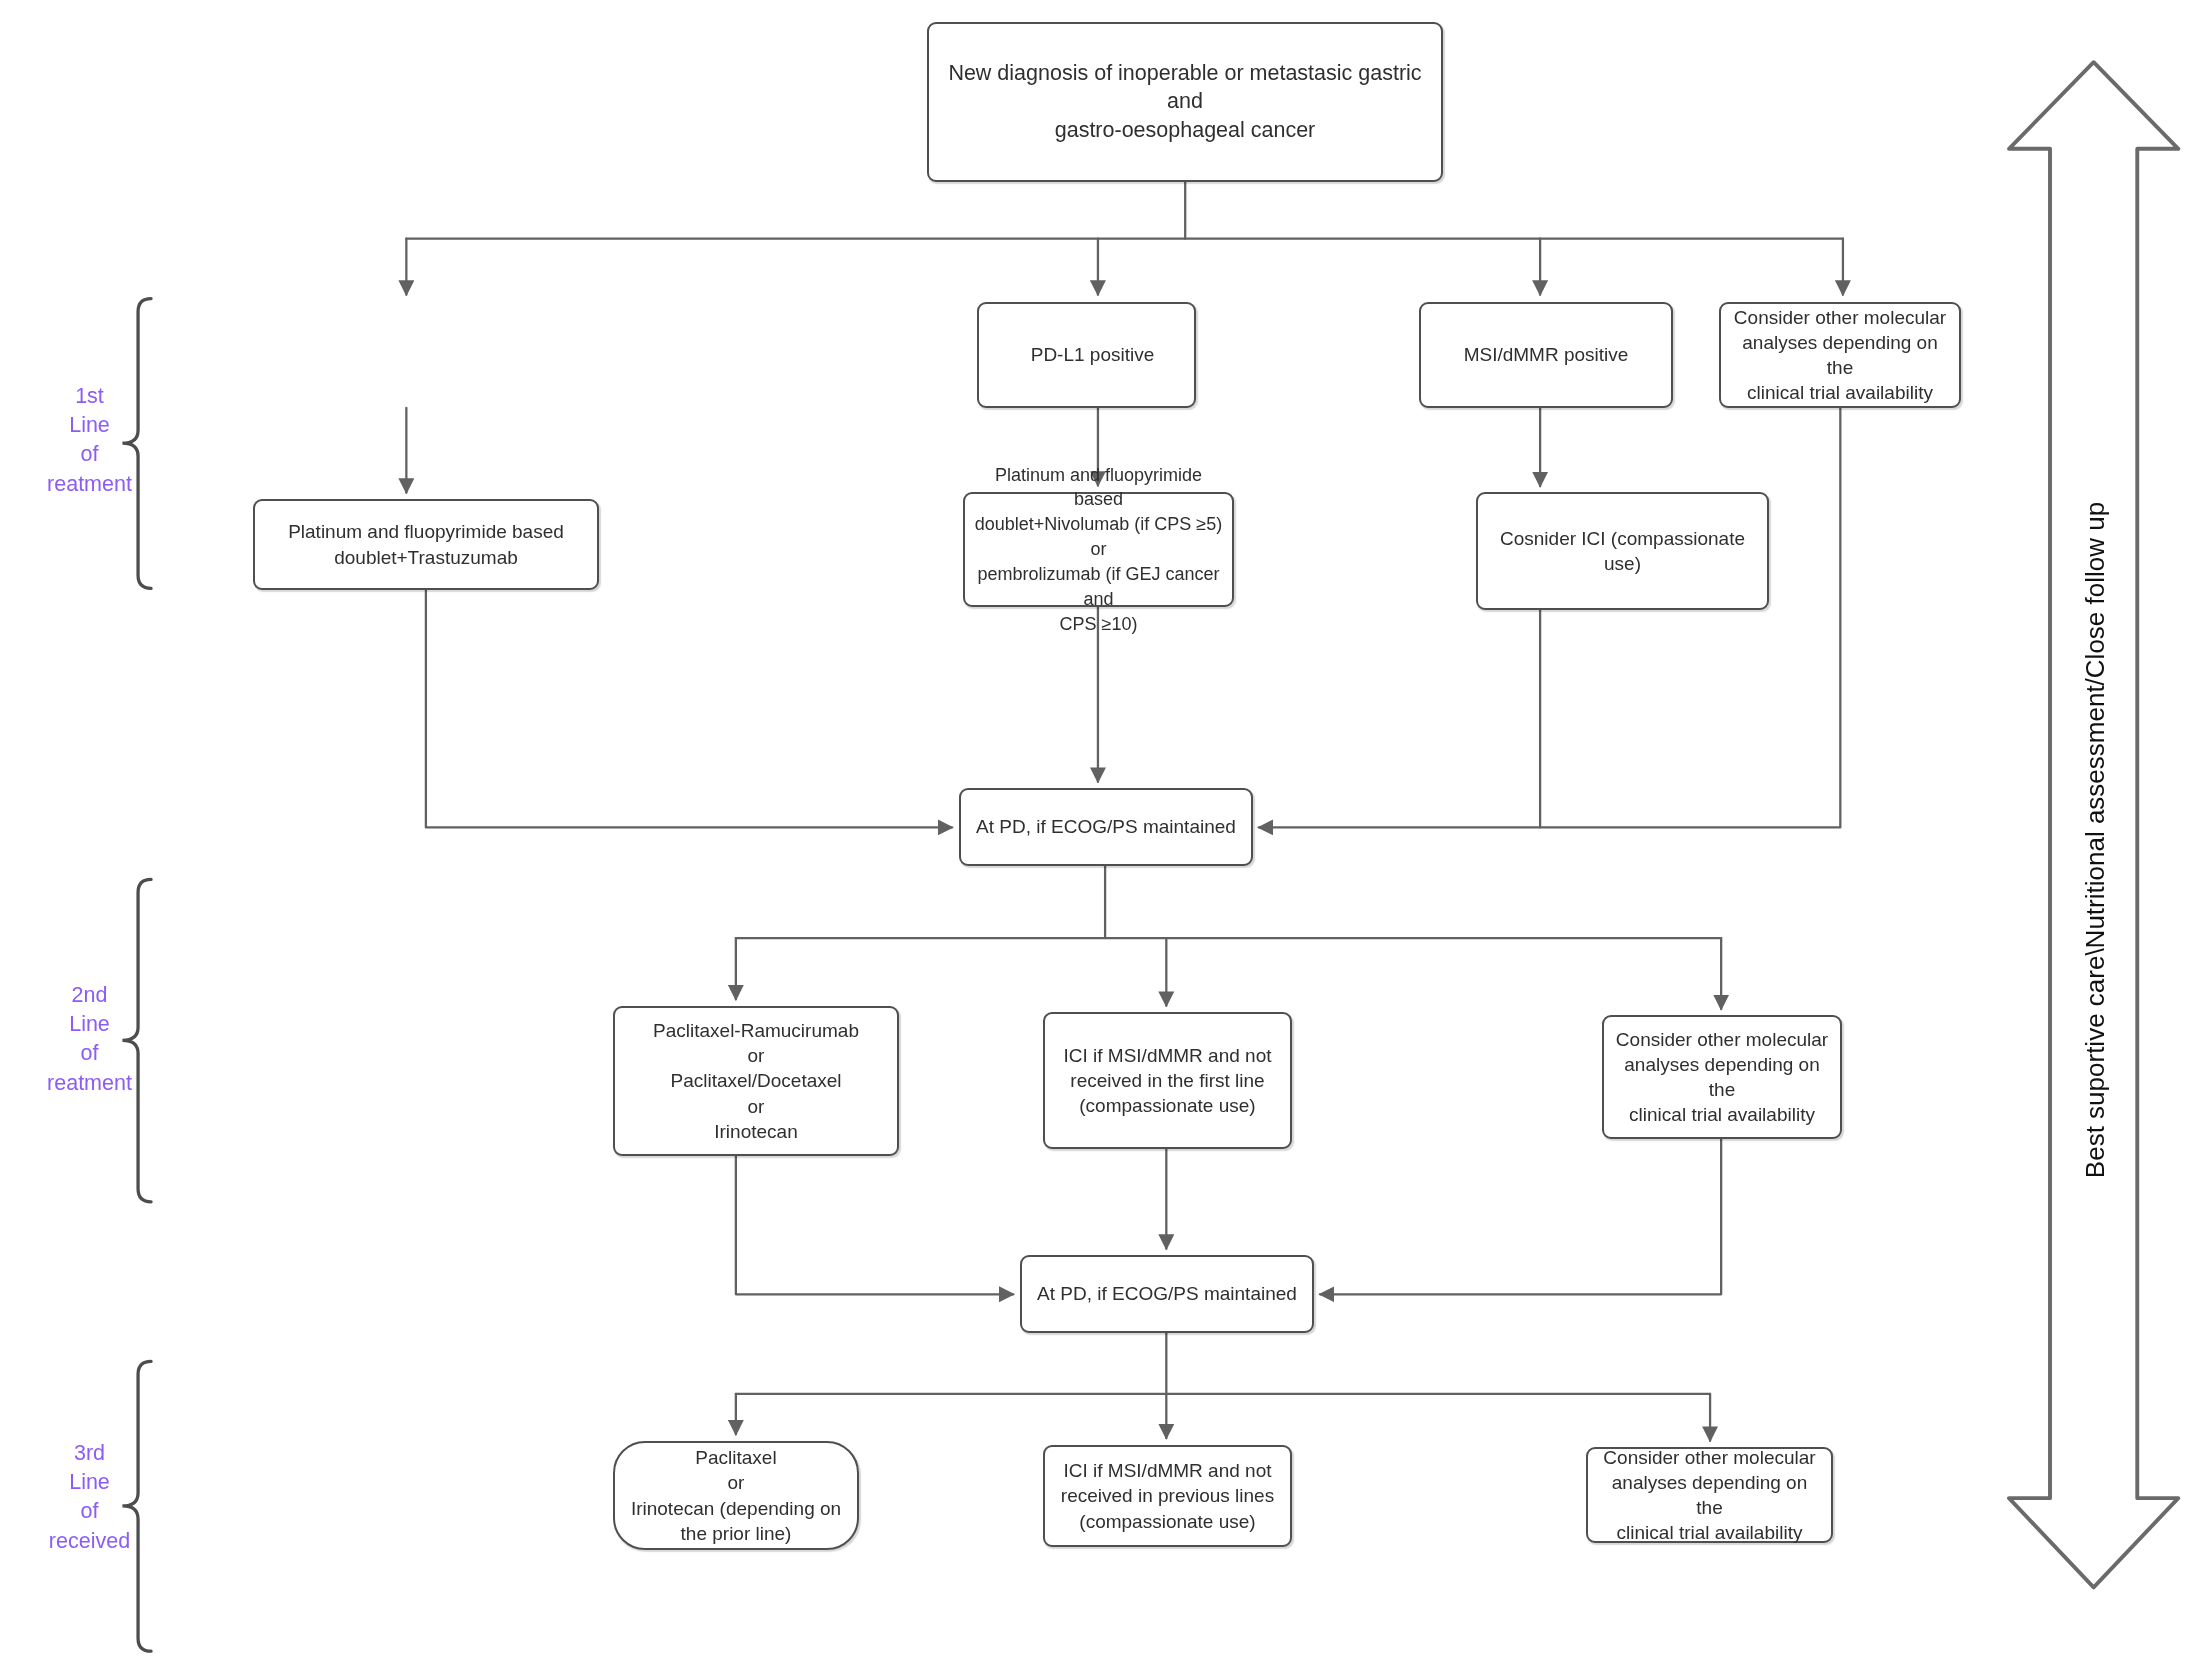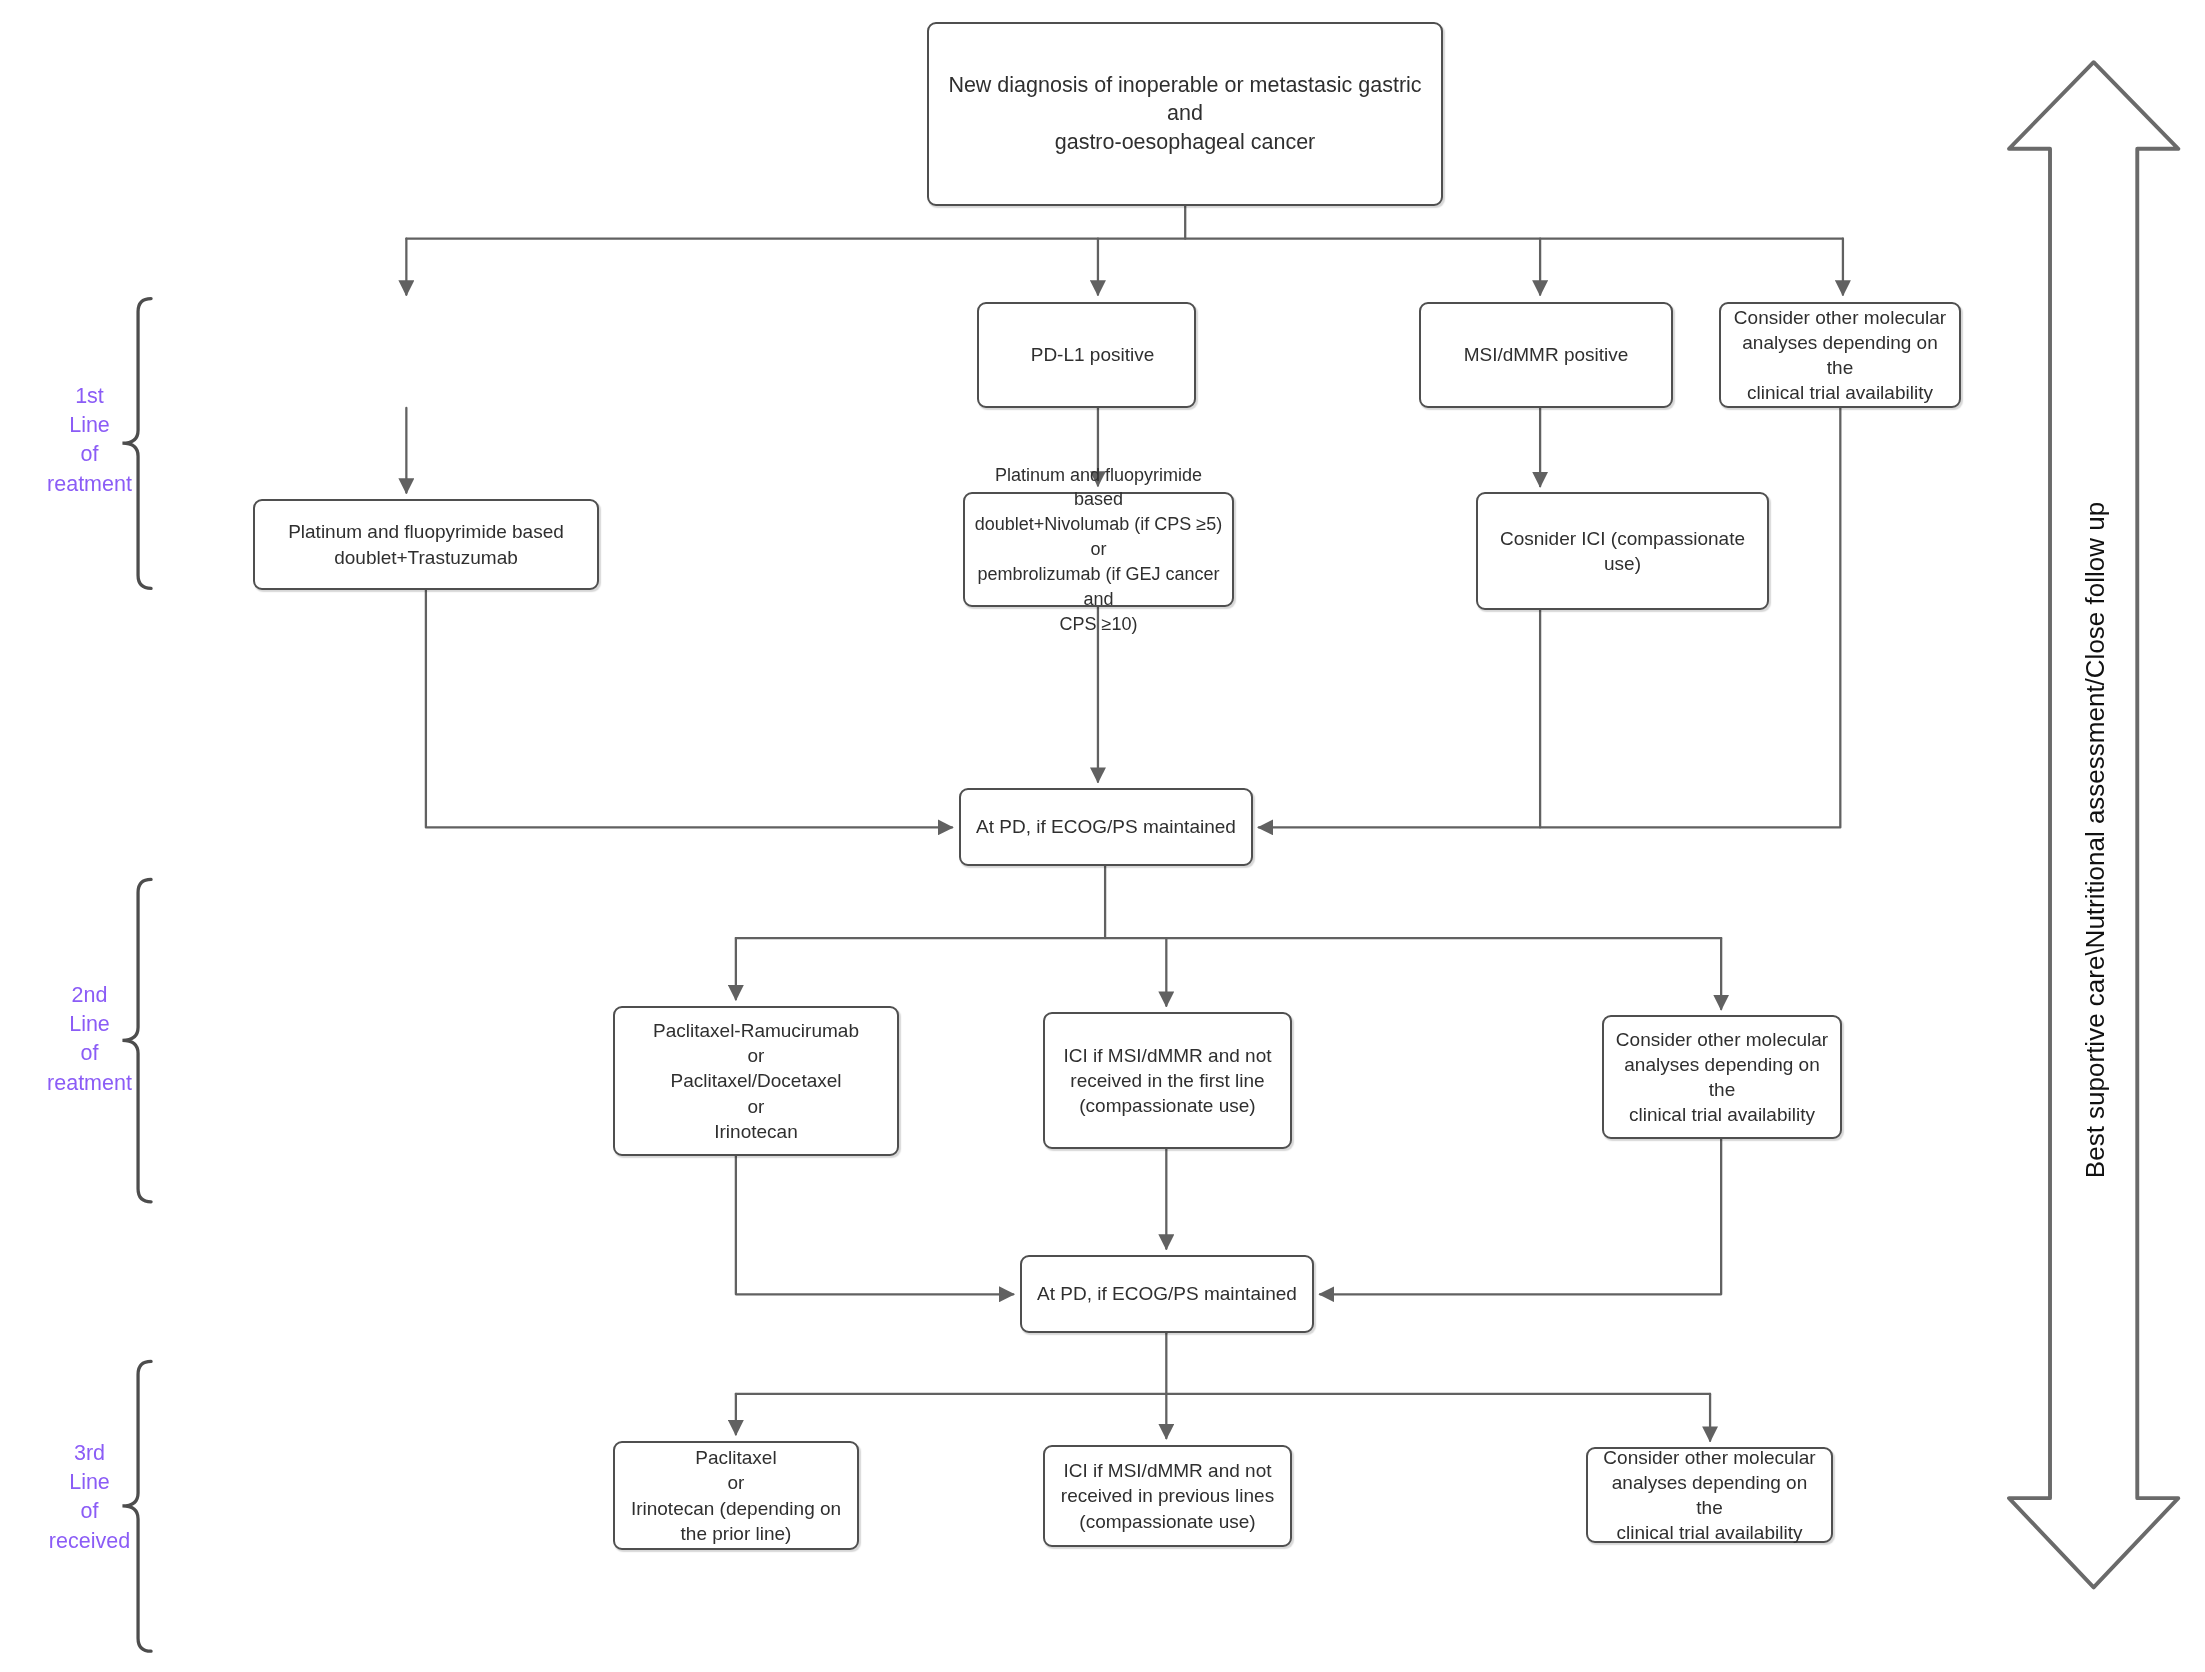--- a/index.html
+++ b/index.html
@@ -92,21 +92,21 @@
 
     <g stroke="#4d4d4d" stroke-width="5" fill="none" stroke-linecap="round">
       <path d="M232 458 Q212 458 212 478 L212 660 Q212 680 188 680 Q212 680 212 700 L212 883 Q212 903 232 903"></path>
       <path d="M232 1350 Q212 1350 212 1370 L212 1577 Q212 1597 188 1597 Q212 1597 212 1617 L212 1825 Q212 1845 232 1845"></path>
       <path d="M232 2090 Q212 2090 212 2110 L212 2292 Q212 2312 188 2312 Q212 2312 212 2332 L212 2515 Q212 2535 232 2535"></path>
     </g>
 
     <path d="M3215 95 L3345 228 L3282 228 L3282 2300 L3345 2300 L3215 2437 L3085 2300 L3148 2300 L3148 228 L3085 228 Z" fill="#ffffff" stroke="#6a6a6a" stroke-width="6" stroke-linejoin="round"></path>
   </svg>
 
-  <div class="node fs33" style="left:927px;top:21.5px;width:516px;height:184px;">New diagnosis of inoperable or metastasic gastric and
+  <div class="node fs33" style="left:927px;top:21.5px;width:516px;height:160px;">New diagnosis of inoperable or metastasic gastric and
 gastro-oesophageal cancer</div>
 
   <div class="node" style="left:977px;top:302px;width:219px;height:106px;padding-left:21px;">PD-L1 positive</div>
   <div class="node" style="left:1419px;top:302px;width:254px;height:106px;">MSI/dMMR positive</div>
   <div class="node" style="left:1719px;top:302px;width:242px;height:106px;">Consider other molecular
 analyses depending on the
 clinical trial availability</div>
 
   <div class="node" style="left:253px;top:499px;width:346px;height:91px;">Platinum and fluopyrimide based
 doublet+Trastuzumab</div>
@@ -126,21 +126,21 @@
 Irinotecan</div>
   <div class="node" style="left:1043px;top:1012px;width:249px;height:137px;">ICI if MSI/dMMR and not
 received in the first line
 (compassionate use)</div>
   <div class="node" style="left:1602px;top:1015px;width:240px;height:124px;">Consider other molecular
 analyses depending on the
 clinical trial availability</div>
 
   <div class="node" style="left:1020px;top:1255px;width:294px;height:78px;">At PD, if ECOG/PS maintained</div>
 
-  <div class="node" style="left:613px;top:1441px;width:246px;height:109px;">Paclitaxel
+  <div class="node" style="left:613px;top:1441px;width:246px;height:109px;border-radius:32px;">Paclitaxel
 or
 Irinotecan (depending on
 the prior line)</div>
   <div class="node" style="left:1043px;top:1445px;width:249px;height:102px;">ICI if MSI/dMMR and not
 received in previous lines
 (compassionate use)</div>
   <div class="node" style="left:1586px;top:1447px;width:247px;height:96px;">Consider other molecular
 analyses depending on the
 clinical trial availability</div>
 

